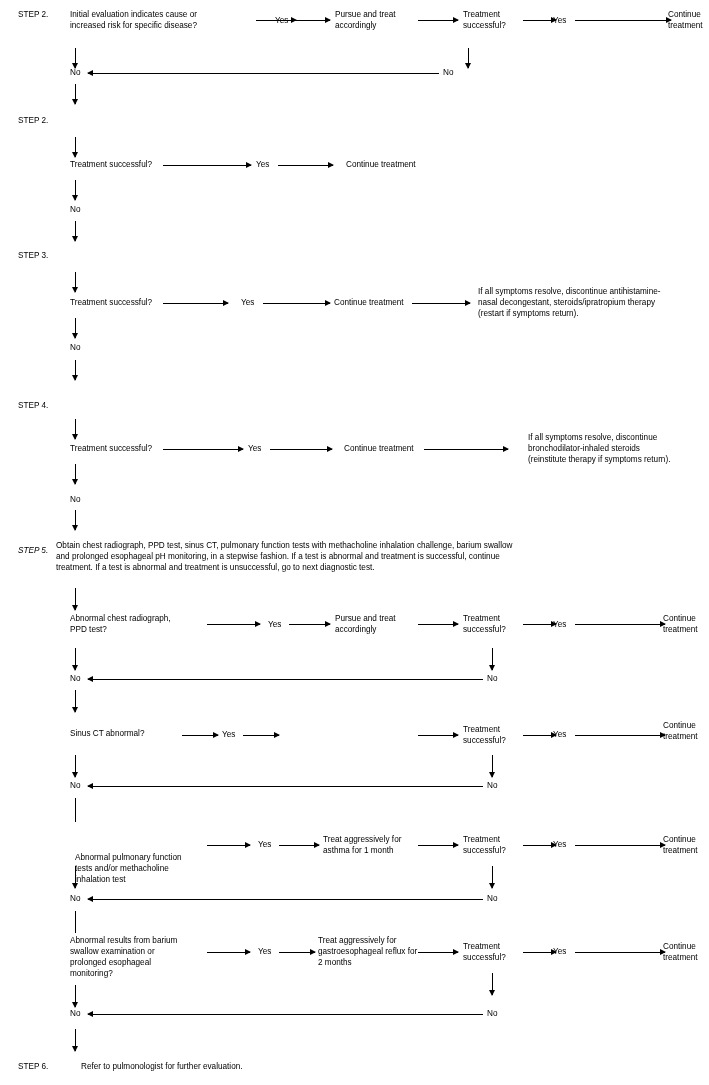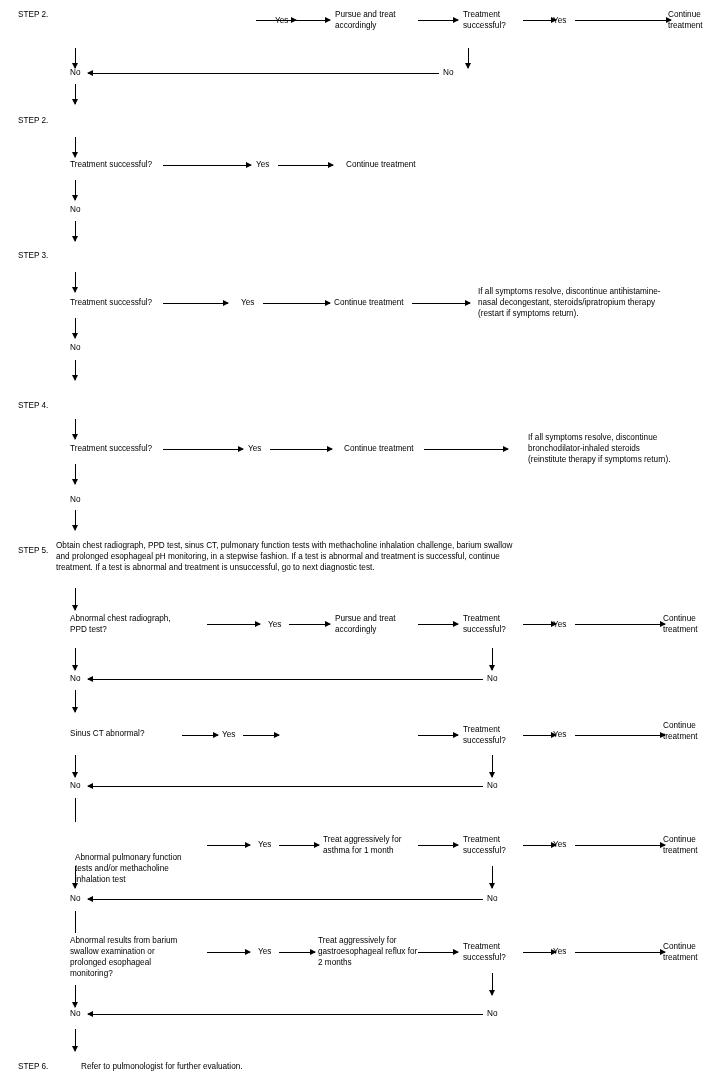--- a/index.html
+++ b/index.html
@@ -79,20 +79,22 @@
     background:#000;
   }
 </style>
 </head>
 <body>
 
 <div id="page">
 
   <div class="step-label" style="left:18px; top:9px;">STEP 2.</div>
 
+  <div class="txt" style="left:70px; top:9px; width:215px;">Initial evaluation indicates cause or
+increased risk for specific disease?</div>
 
   <div class="harrow" style="left:256px; top:20px; width:40px;"></div>
 
   <div class="txt" style="left:275px; top:15px;">Yes</div>
 
   <div class="harrow" style="left:294px; top:20px; width:36px;"></div>
 
   <div class="txt" style="left:335px; top:9px; width:110px;">Pursue and treat
 accordingly</div>
 
@@ -182,21 +184,21 @@
   <div class="harrow" style="left:424px; top:449px; width:84px;"></div>
 
   <div class="txt" style="left:528px; top:432px; width:180px;">If all symptoms resolve, discontinue
 bronchodilator-inhaled steroids
 (reinstitute therapy if symptoms return).</div>
 
   <div class="varrow" style="left:75px; top:464px; height:20px;"></div>
   <div class="txt" style="left:70px; top:494px;">No</div>
   <div class="varrow" style="left:75px; top:510px; height:20px;"></div>
 
-  <div class="step-label" style="left:18px; top:545px;">STEP 5.</div>
+  <div class="step-label" style="left:18px; top:545px;font-style:italic;">STEP 5.</div>
 
   <div class="txt" style="left:56px; top:540px; width:600px;">Obtain chest radiograph, PPD test, sinus CT, pulmonary function tests with methacholine inhalation challenge, barium swallow
 and prolonged esophageal pH monitoring, in a stepwise fashion. If a test is abnormal and treatment is successful, continue
 treatment.  If a test is abnormal and treatment is unsuccessful, go to next diagnostic test.</div>
 
   <div class="varrow" style="left:75px; top:588px; height:22px;"></div>
 
   <div class="txt" style="left:70px; top:613px; width:150px;">Abnormal chest radiograph,
 PPD test?</div>
 

